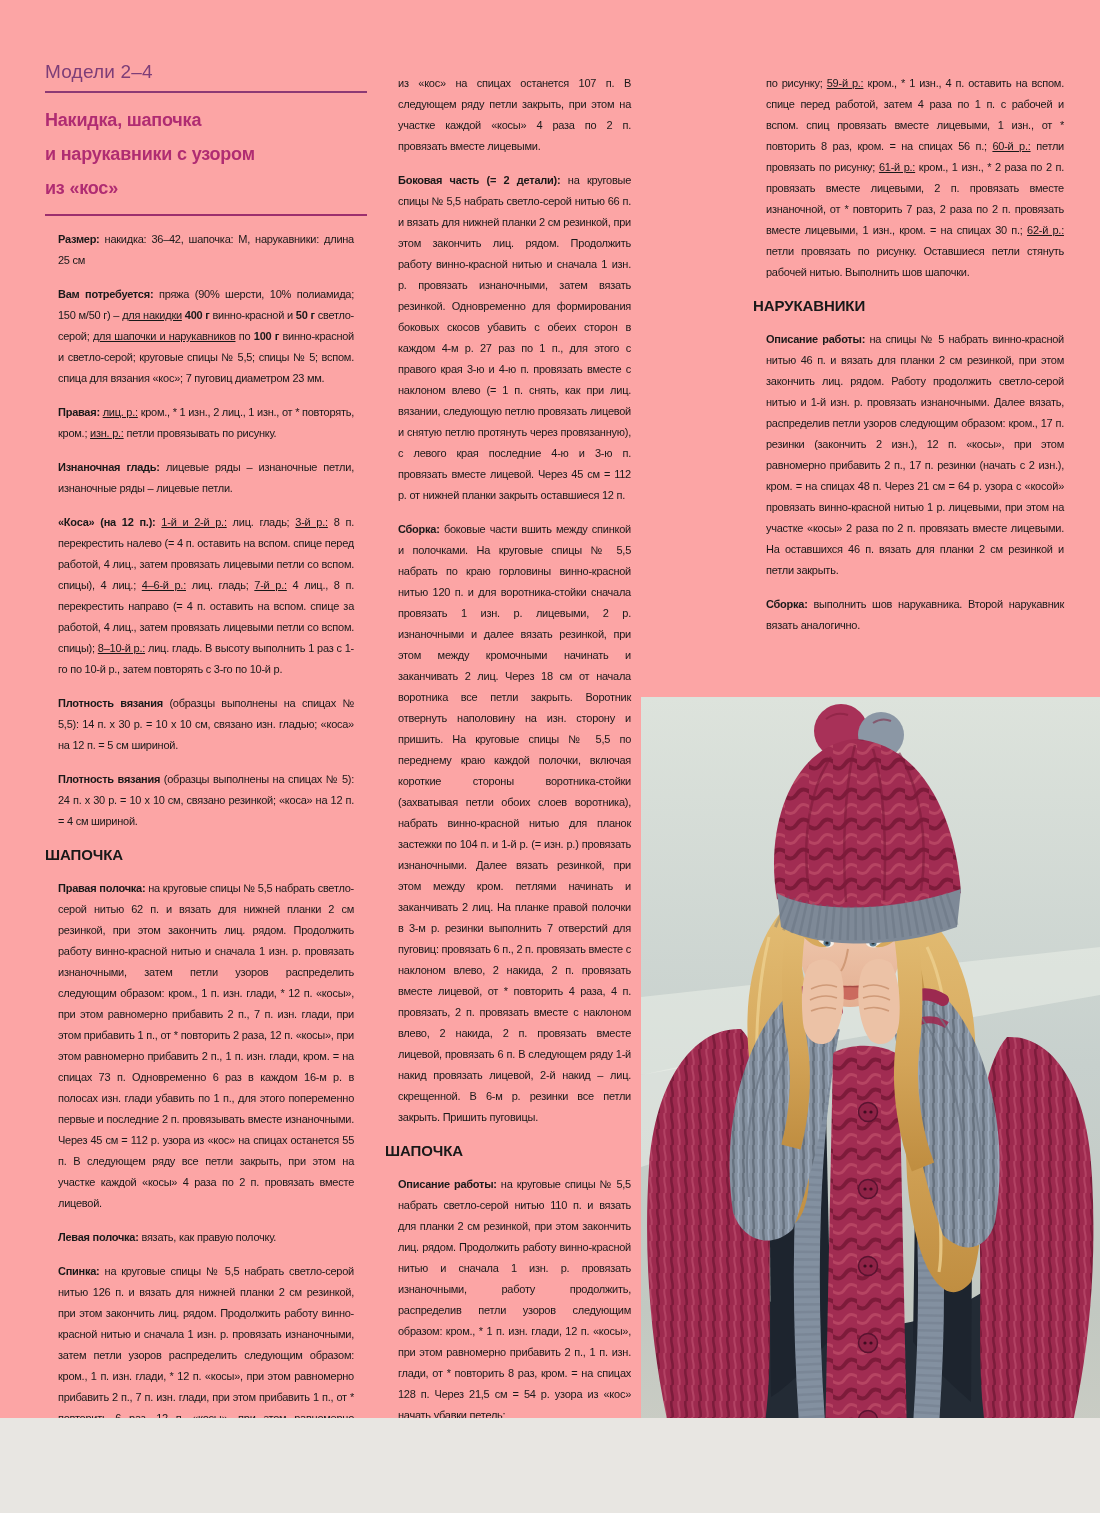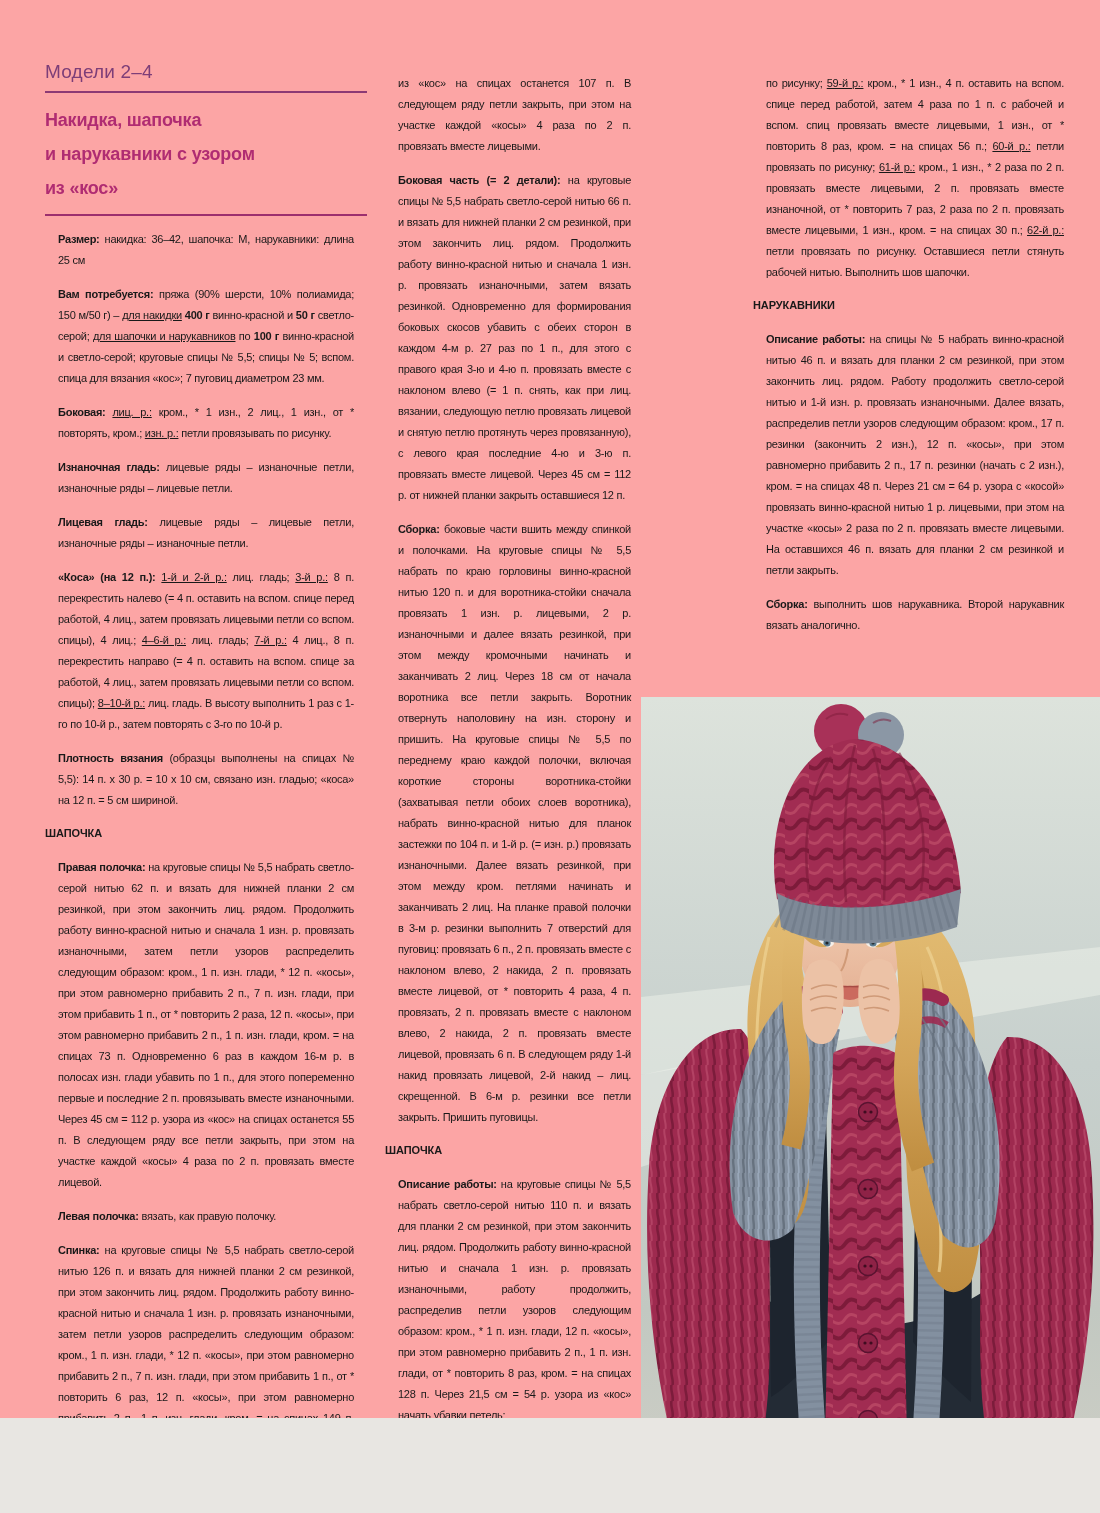--- a/index.html
+++ b/index.html
@@ -6,21 +6,21 @@
   .page{
     position:relative;width:1100px;height:1418px;margin:0 auto;
     background:#fca5a5;overflow:hidden;
     font-family:Liberation Sans, sans-serif;color:#191919;
   }
   .col{position:absolute;top:60px;overflow:hidden;}
   #col1{left:45px;width:322px;height:1424px;}
   #col2{left:385px;width:322px;height:1412px;}
   #col3{left:753px;width:324px;height:634px;}
   .flow p{margin:13px;text-align:justify;font-size:11px;line-height:21px;letter-spacing:-0.25px;}
-  .flow .sect{font-size:11px;font-weight:700;margin-top:6px;line-height:19.5px;letter-spacing:-0.1px;}
+  .flow .sect{font-size:15px;font-weight:700;margin-top:6px;line-height:19.5px;letter-spacing:-0.1px;}
   .b{font-weight:700;}
   .u{text-decoration:underline;}
   .kicker{font-size:19px;line-height:24px;color:#7d3e78;letter-spacing:.2px;}
   .rule1{border:0;border-top:2px solid #8c3a74;margin:7px 0 0;}
   .rule2{border:0;border-top:2px solid #9c2f6e;margin:9px 0 13px;}
   .title{font-size:18px;line-height:34px;font-weight:700;color:#b02c72;
          margin:10px 0 0;white-space:pre-line;letter-spacing:-0.2px;}
   .photo-spacer{float:right;width:76px;height:830px;margin-top:630px;}
   .photo{position:absolute;left:641px;top:697px;width:459px;height:816px;}
   .photo svg{display:block;width:100%;height:100%;}
@@ -33,25 +33,25 @@
   <div class="col" id="col1">
     <div class="kicker">Модели 2–4</div>
     <hr class="rule1">
     <h1 class="title">Накидка, шапочка
 и нарукавники с узором
 из «кос»</h1>
     <hr class="rule2">
     <div class="flow">
         <p><span class="b">Размер: </span><span class="n">накидка: 36–42, шапочка: М, нарукавники: длина 25 см</span></p>
         <p><span class="b">Вам потребуется: </span><span class="n">пряжа (90% шерсти, 10% полиамида; 150 м/50 г) – </span><span class="u">для накидки</span><span class="n"> </span><span class="b">400 г</span><span class="n"> винно-красной и </span><span class="b">50 г</span><span class="n"> светло-серой; </span><span class="u">для шапочки и нарукавников</span><span class="n"> по </span><span class="b">100 г</span><span class="n"> винно-красной и светло-серой; круговые спицы № 5,5; спицы № 5; вспом. спица для вязания «кос»; 7 пуговиц диаметром 23 мм.</span></p>
-        <p><span class="b">Боковая: </span><span class="u">лиц. р.:</span><span class="n"> кром., * 1 изн., 2 лиц., 1 изн., от * повторять, кром.; </span><span class="u">изн. р.:</span><span class="n"> петли провязывать по рисунку.</span></p>
+        <p><span class="b">Правая: </span><span class="u">лиц. р.:</span><span class="n"> кром., * 1 изн., 2 лиц., 1 изн., от * повторять, кром.; </span><span class="u">изн. р.:</span><span class="n"> петли провязывать по рисунку.</span></p>
         <p><span class="b">Изнаночная гладь: </span><span class="n">лицевые ряды – изнаночные петли, изнаночные ряды – лицевые петли.</span></p>
-        <p><span class="b">Лицевая гладь: </span><span class="n">лицевые ряды – лицевые петли, изнаночные ряды – изнаночные петли.</span></p>
         <p><span class="b">«Коса» (на 12 п.): </span><span class="u">1-й и 2-й р.:</span><span class="n"> лиц. гладь; </span><span class="u">3-й р.:</span><span class="n"> 8 п. перекрестить налево (= 4 п. оставить на вспом. спице перед работой, 4 лиц., затем провязать лицевыми петли со вспом. спицы), 4 лиц.; </span><span class="u">4–6-й р.:</span><span class="n"> лиц. гладь; </span><span class="u">7-й р.:</span><span class="n"> 4 лиц., 8 п. перекрестить направо (= 4 п. оставить на вспом. спице за работой, 4 лиц., затем провязать лицевыми петли со вспом. спицы); </span><span class="u">8–10-й р.:</span><span class="n"> лиц. гладь. В высоту выполнить 1 раз с 1-го по 10-й р., затем повторять с 3-го по 10-й р.</span></p>
         <p><span class="b">Плотность вязания </span><span class="n">(образцы выполнены на спицах № 5,5): 14 п. x 30 р. = 10 x 10 см, связано изн. гладью; «коса» на 12 п. = 5 см шириной.</span></p>
+        <p><span class="b">Плотность вязания </span><span class="n">(образцы выполнены на спицах № 5): 24 п. x 30 р. = 10 x 10 см, связано резинкой; «коса» на 12 п. = 4 см шириной.</span></p>
         <div class="sect">ШАПОЧКА</div>
         <p><span class="b">Правая полочка: </span><span class="n">на круговые спицы № 5,5 набрать светло-серой нитью 62 п. и вязать для нижней планки 2 см резинкой, при этом закончить лиц. рядом. Продолжить работу винно-красной нитью и сначала 1 изн. р. провязать изнаночными, затем петли узоров распределить следующим образом: кром., 1 п. изн. глади, * 12 п. «косы», при этом равномерно прибавить 2 п., 7 п. изн. глади, при этом прибавить 1 п., от * повторить 2 раза, 12 п. «косы», при этом равномерно прибавить 2 п., 1 п. изн. глади, кром. = на спицах 73 п. Одновременно 6 раз в каждом 16-м р. в полосах изн. глади убавить по 1 п., для этого попеременно первые и последние 2 п. провязывать вместе изнаночными. Через 45 см = 112 р. узора из «кос» на спицах останется 55 п. В следующем ряду все петли закрыть, при этом на участке каждой «косы» 4 раза по 2 п. провязать вместе лицевой.</span></p>
         <p><span class="b">Левая полочка: </span><span class="n">вязать, как правую полочку.</span></p>
         <p><span class="b">Спинка: </span><span class="n">на круговые спицы № 5,5 набрать светло-серой нитью 126 п. и вязать для нижней планки 2 см резинкой, при этом закончить лиц. рядом. Продолжить работу винно-красной нитью и сначала 1 изн. р. провязать изнаночными, затем петли узоров распределить следующим образом: кром., 1 п. изн. глади, * 12 п. «косы», при этом равномерно прибавить 2 п., 7 п. изн. глади, при этом прибавить 1 п., от * повторить 6 раз, 12 п. «косы», при этом равномерно прибавить 2 п., 1 п. изн. глади, кром. = на спицах 149 п. Одновременно 6 раз в каждом 16-м р. в полосах изн. глади убавить по 1 п., для этого попеременно первые и последние 2 п. провязывать вместе изнаночными. Через 45 см = 112 р. узора</span></p>
       </div>
   </div>
 
   <div class="col" id="col2">
     <div class="photo-spacer"></div>
     <div class="flow">

